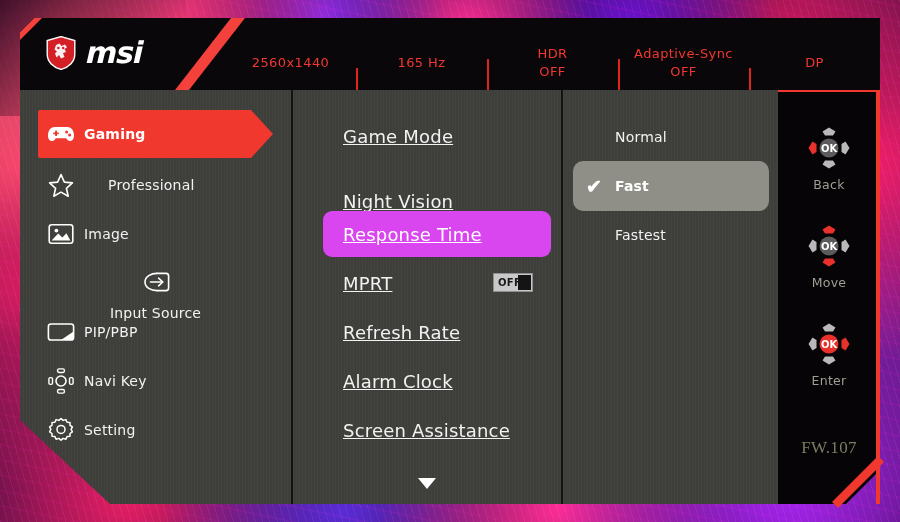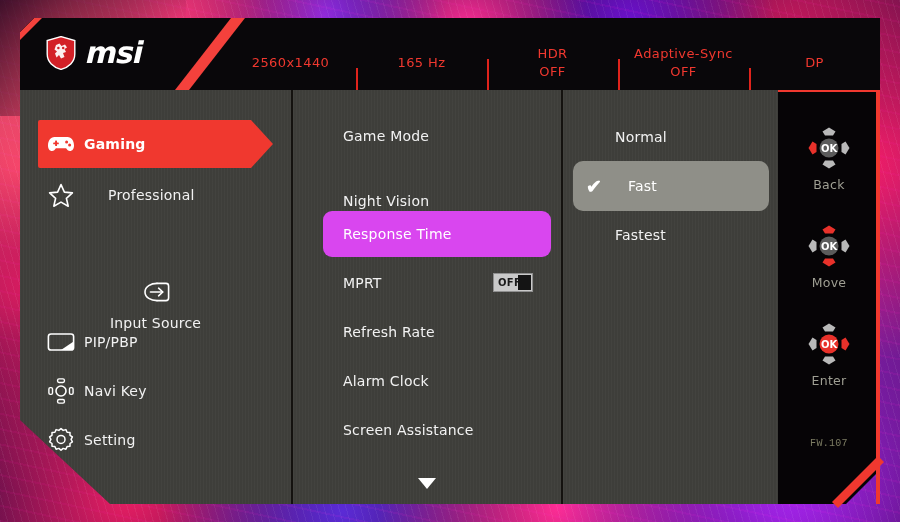--- a/index.html
+++ b/index.html
@@ -149,21 +149,21 @@
   }
   .body-divider {
     position: absolute; top: 0; width: 2px; height: 414px;
     background: #14120f;
   }
   .div-1 { left: 271px; }
   .div-2 { left: 541px; }
 
   
   .sidebar {
-    position: absolute; left: 0; top: 10px;
+    position: absolute; left: 0; top: 0;
     width: 232px; height: 414px; padding-left: 44px;
   }
   .side-item {
     position: absolute;
     left: 18px; width: 235px; height: 48px;
     display: flex; align-items: center;
   }
   .side-item .ico {
     width: 46px; flex: 0 0 46px;
     display: flex; align-items: center; justify-content: center;
@@ -190,23 +190,24 @@
   .mid-item {
     position: absolute;
     left: 30px; width: 228px; height: 46px;
     display: flex; align-items: center;
     padding-left: 20px;
     box-sizing: border-box;
     border-radius: 9px;
   }
   .mid-item .lbl {
     font-family: "DejaVu Sans", sans-serif;
-    font-size: 14px;
+    font-size: 18px;
     color: #f2f2f2;
     letter-spacing: 0.2px;
+    text-decoration: underline;
   }
   .mid-item.active { background: #d946ef; }
   .mid-item.active .lbl { color: #ffffff; }
   .toggle {
     position: absolute; right: 18px; top: 13px;
     width: 40px; height: 19px;
     background: #c9c9c9;
     border: 1px solid #8f8f8f;
     box-sizing: border-box;
     display: flex; align-items: center;
@@ -249,21 +250,21 @@
     width: 42px; flex: 0 0 42px;
     display: flex; align-items: center; justify-content: center;
   }
   .opt-item .lbl {
     font-family: "DejaVu Sans", sans-serif;
     font-size: 14px;
     color: #f2f2f2;
     letter-spacing: 0.2px;
   }
   .opt-item.selected { background: #8f8f88; }
-  .opt-item.selected .lbl { color: #ffffff; font-weight: 400; margin-left: 13px; }
+  .opt-item.selected .lbl { color: #ffffff; font-weight: 700; }
   .check-glyph {
     font-size: 19px; color: #ffffff; font-weight: 700;
     line-height: 1;
   }
 
   
   .hint {
     position: absolute; left: 0; width: 102px;
     display: flex; flex-direction: column; align-items: center;
   }
@@ -271,22 +272,22 @@
     margin-top: 3px;
     font-family: "DejaVu Sans", sans-serif;
     font-size: 12.5px;
     color: #9f9f93;
     letter-spacing: 0.3px;
   }
   .navi { width: 52px; height: 52px; display: block; }
   .fw {
     position: absolute; left: 0; top: 348px; width: 102px;
     text-align: center;
-    font-family: Liberation Mono, monospace;
-    font-size: 10px;
+    font-family: Liberation Serif, serif;
+    font-size: 17px;
     color: #7d7d63;
     letter-spacing: 0.3px;
   }
 </style>
 </head>
 <body>
 
 <div id="stage">
 
   <div class="wall">
@@ -353,20 +354,30 @@
 
         <div class="side-item" style="top:71px;gap:24px;">
           <span class="ico">
             <svg width="26" height="25" viewBox="0 0 26 25">
               <path d="M13 1.6 L16.4 9.1 L24.4 9.9 L18.4 15.3 L20.2 23.2 L13 19.1 L5.8 23.2 L7.6 15.3 L1.6 9.9 L9.6 9.1 Z" fill="none" stroke="#ffffff" stroke-width="1.6" stroke-linejoin="round"></path>
             </svg>
           </span>
           <span class="lbl">Professional</span>
         </div>
 
+        <div class="side-item" style="top:120px;">
+          <span class="ico">
+            <svg width="26" height="22" viewBox="0 0 26 22">
+              <rect x="1.2" y="1.8" width="23.6" height="18.4" rx="2.4" fill="none" stroke="#ffffff" stroke-width="1.6"></rect>
+              <circle cx="8.4" cy="7.6" r="1.9" fill="#ffffff"></circle>
+              <path d="M3.6 17.4 L10.2 10.6 L14.4 14.6 L18.4 10.2 L22.4 17.4 Z" fill="#ffffff"></path>
+            </svg>
+          </span>
+          <span class="lbl">Image</span>
+        </div>
 
         <div class="side-item" style="top:169px;flex-direction:column;">
           <span class="ico">
             <svg width="28" height="22" viewBox="0 0 28 22">
               <path d="M15 2.4 H24 C25.6 2.4 26.6 3.6 26.6 5 V17 C26.6 18.4 25.6 19.6 24 19.6 H15" fill="none" stroke="#ffffff" stroke-width="1.6" stroke-linecap="round"></path>
               <path d="M15 2.4 C9 2.4 3 5.4 3 11 C3 16.6 9 19.6 15 19.6" fill="none" stroke="#ffffff" stroke-width="1.6" stroke-linecap="round"></path>
               <line x1="8.5" y1="11" x2="20.5" y2="11" stroke="#ffffff" stroke-width="1.6" stroke-linecap="round"></line>
               <path d="M16.6 7.2 L20.8 11 L16.6 14.8" fill="none" stroke="#ffffff" stroke-width="1.6" stroke-linecap="round" stroke-linejoin="round"></path>
             </svg>
           </span>

